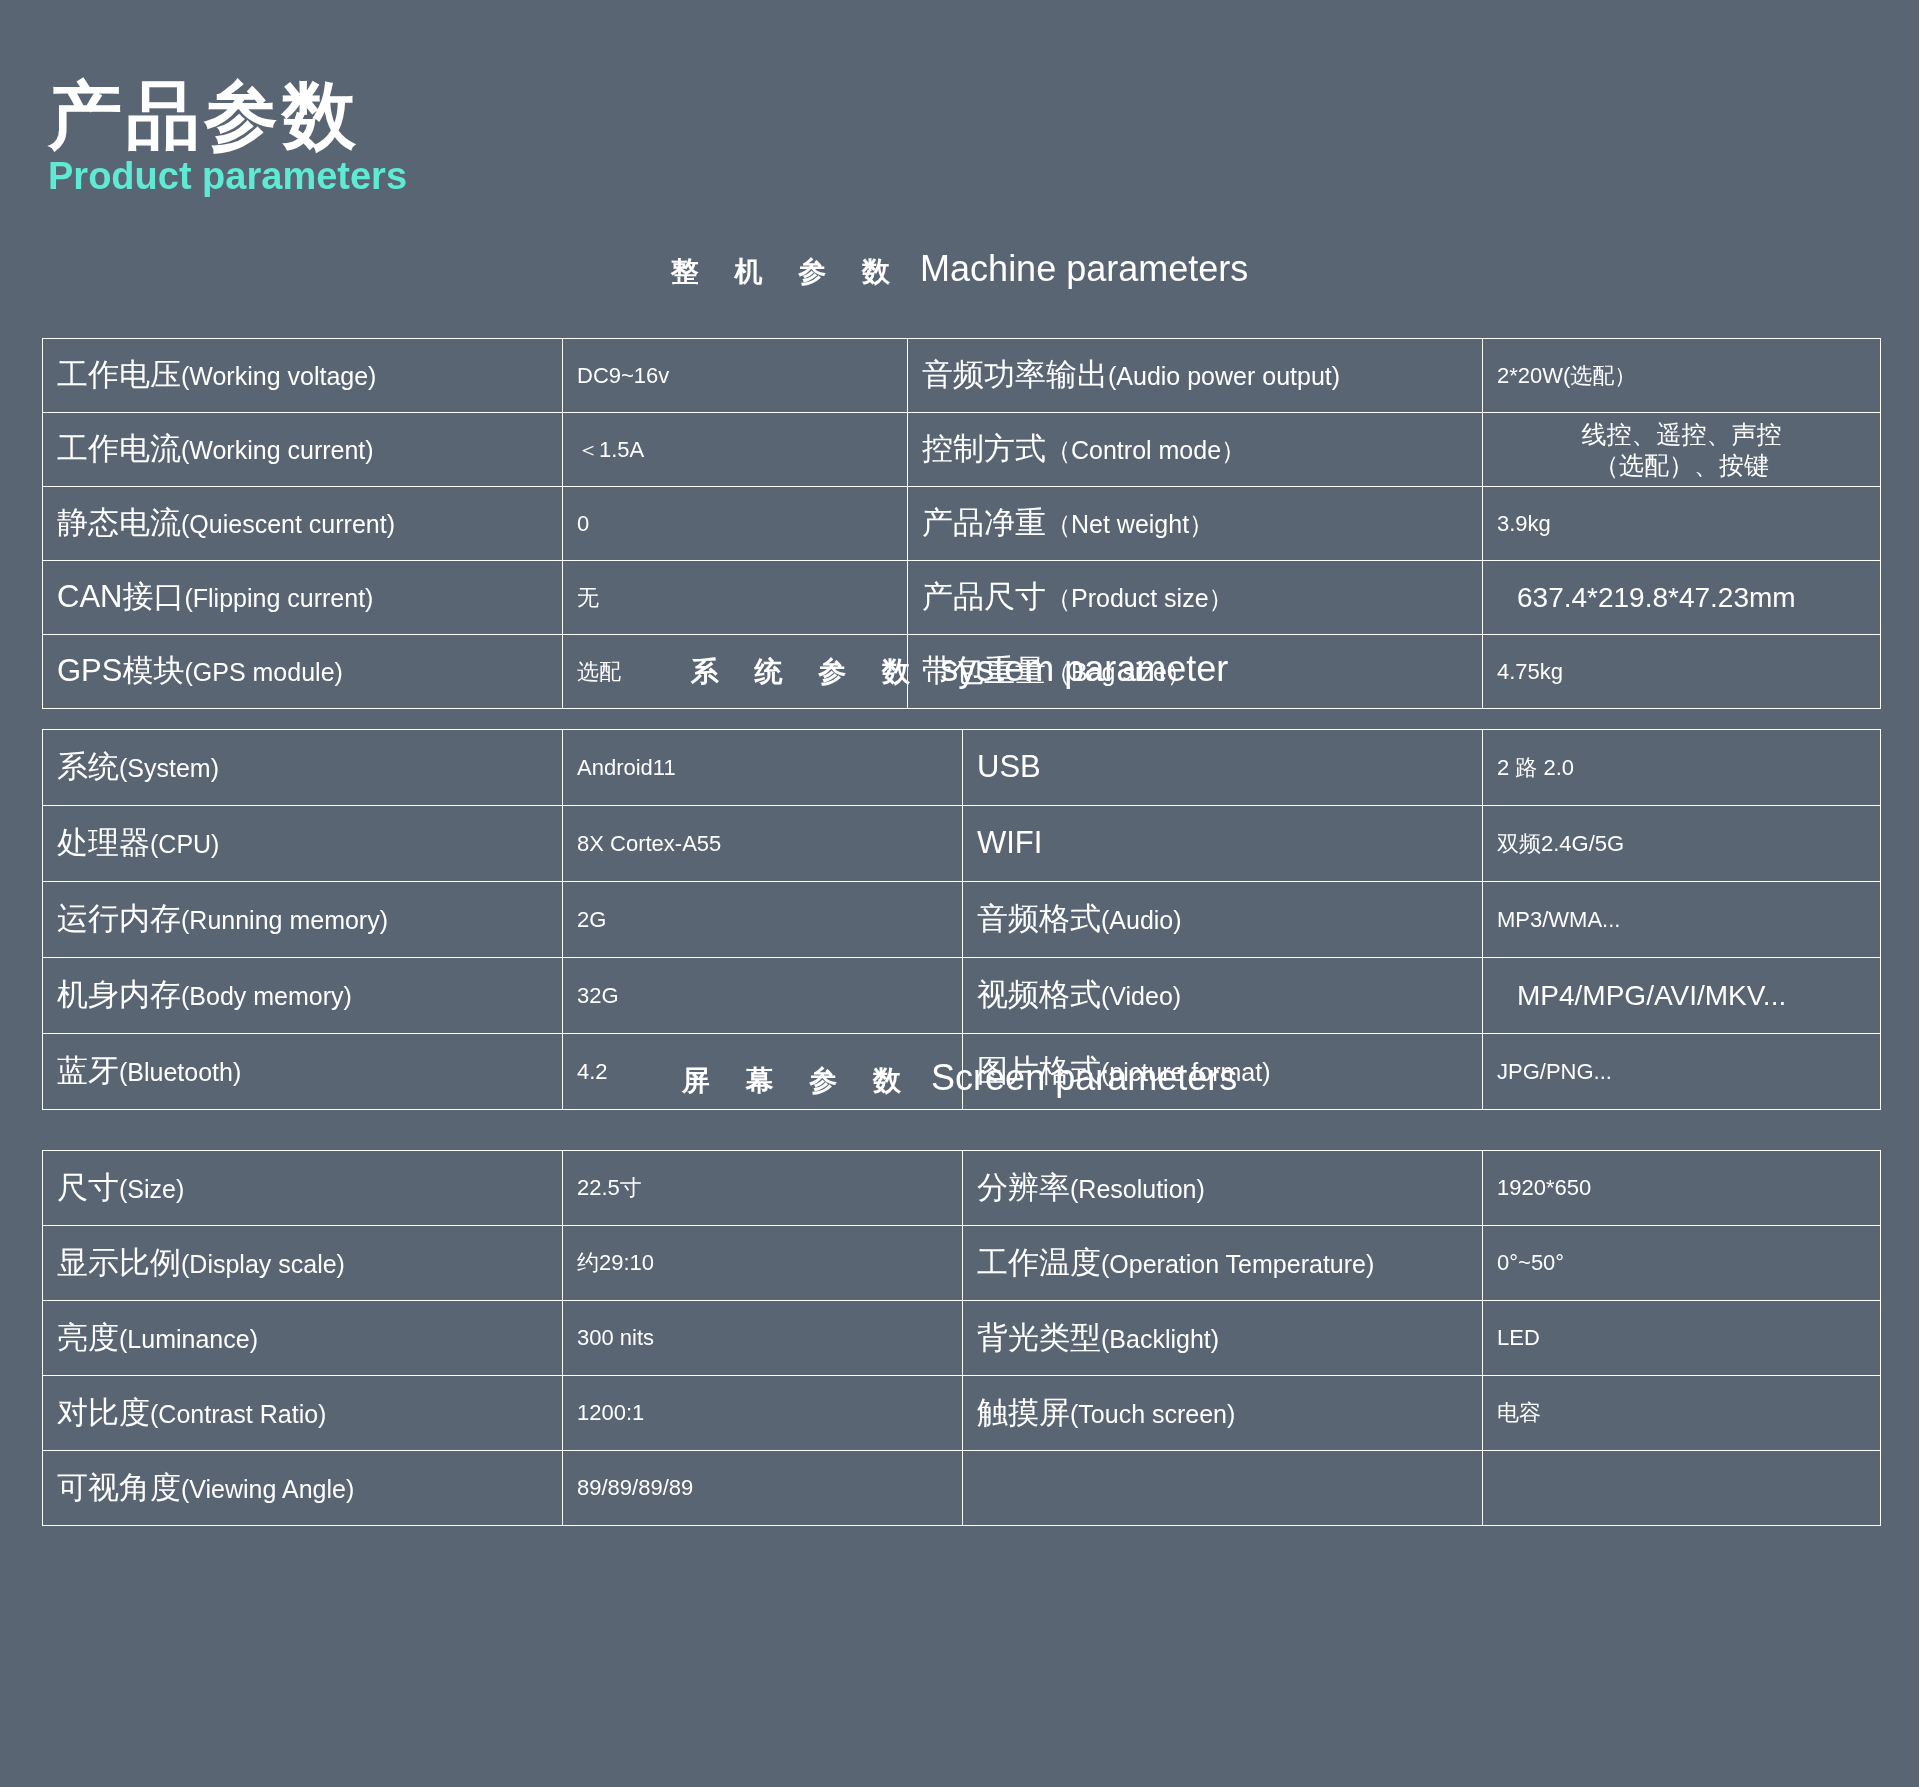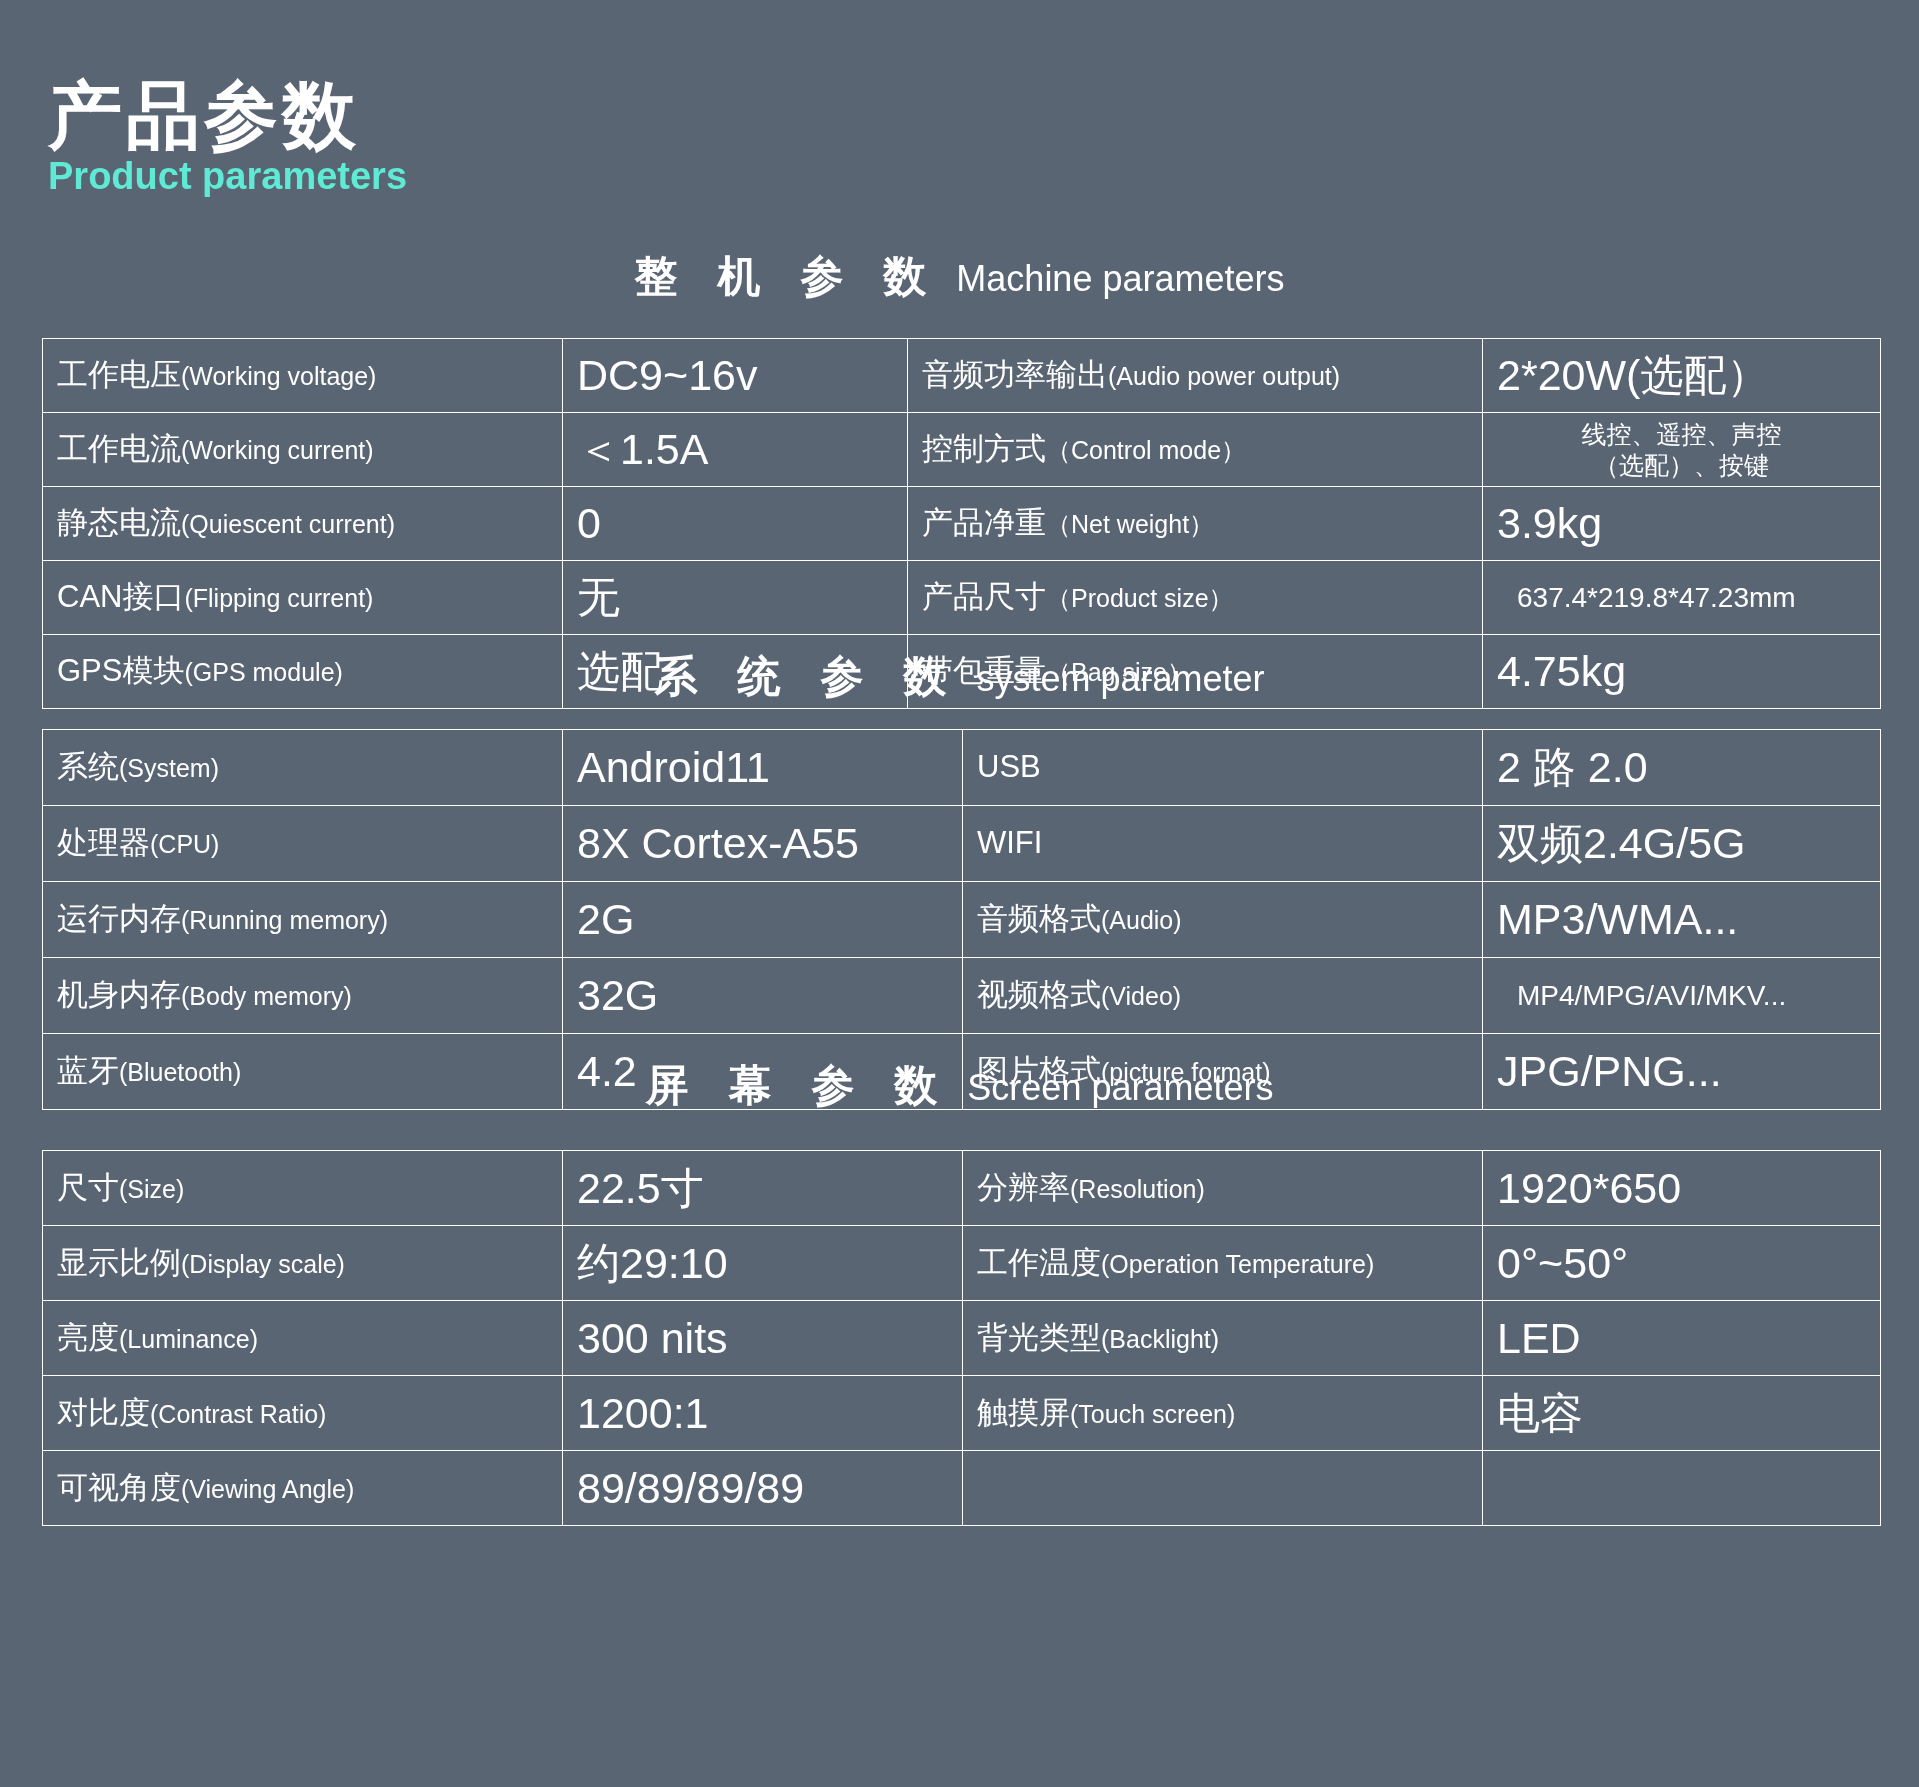--- a/index.html
+++ b/index.html
@@ -34,21 +34,21 @@
 
   
   .section-head {
     display: flex;
     align-items: baseline;
     justify-content: center;
     gap: 16px;
     width: 100%;
   }
   .sec-cn {
-    font-size: 43px;
+    font-size: 28px;
     font-weight: bold;
     letter-spacing: 14px;
     white-space: nowrap;
   }
   .sec-en {
     font-size: 36px;
     font-weight: 400;
     white-space: nowrap;
   }
 
@@ -73,21 +73,21 @@
   .t1 { left: 42px; top: 338px; width: 1838px; }
   .t2 { left: 42px; top: 729px; width: 1838px; }
   .t3 { left: 42px; top: 1150px; width: 1838px; }
 
   .t1 td { height: 74px; }
   .t2 td { height: 76px; }
   .t3 td { height: 75px; }
 
   .lbl-cn { font-size: 31px; }
   .lbl-en { font-size: 25px; }
-  .val    { font-size: 43px; }
+  .val    { font-size: 22px; }
   .val-sm { font-size: 28px; padding-left: 34px; }
 
   .val-multi {
     font-size: 25px;
     text-align: center;
     line-height: 1.22;
   }
 
   
   .t1 .c1 { width: 520px; }

